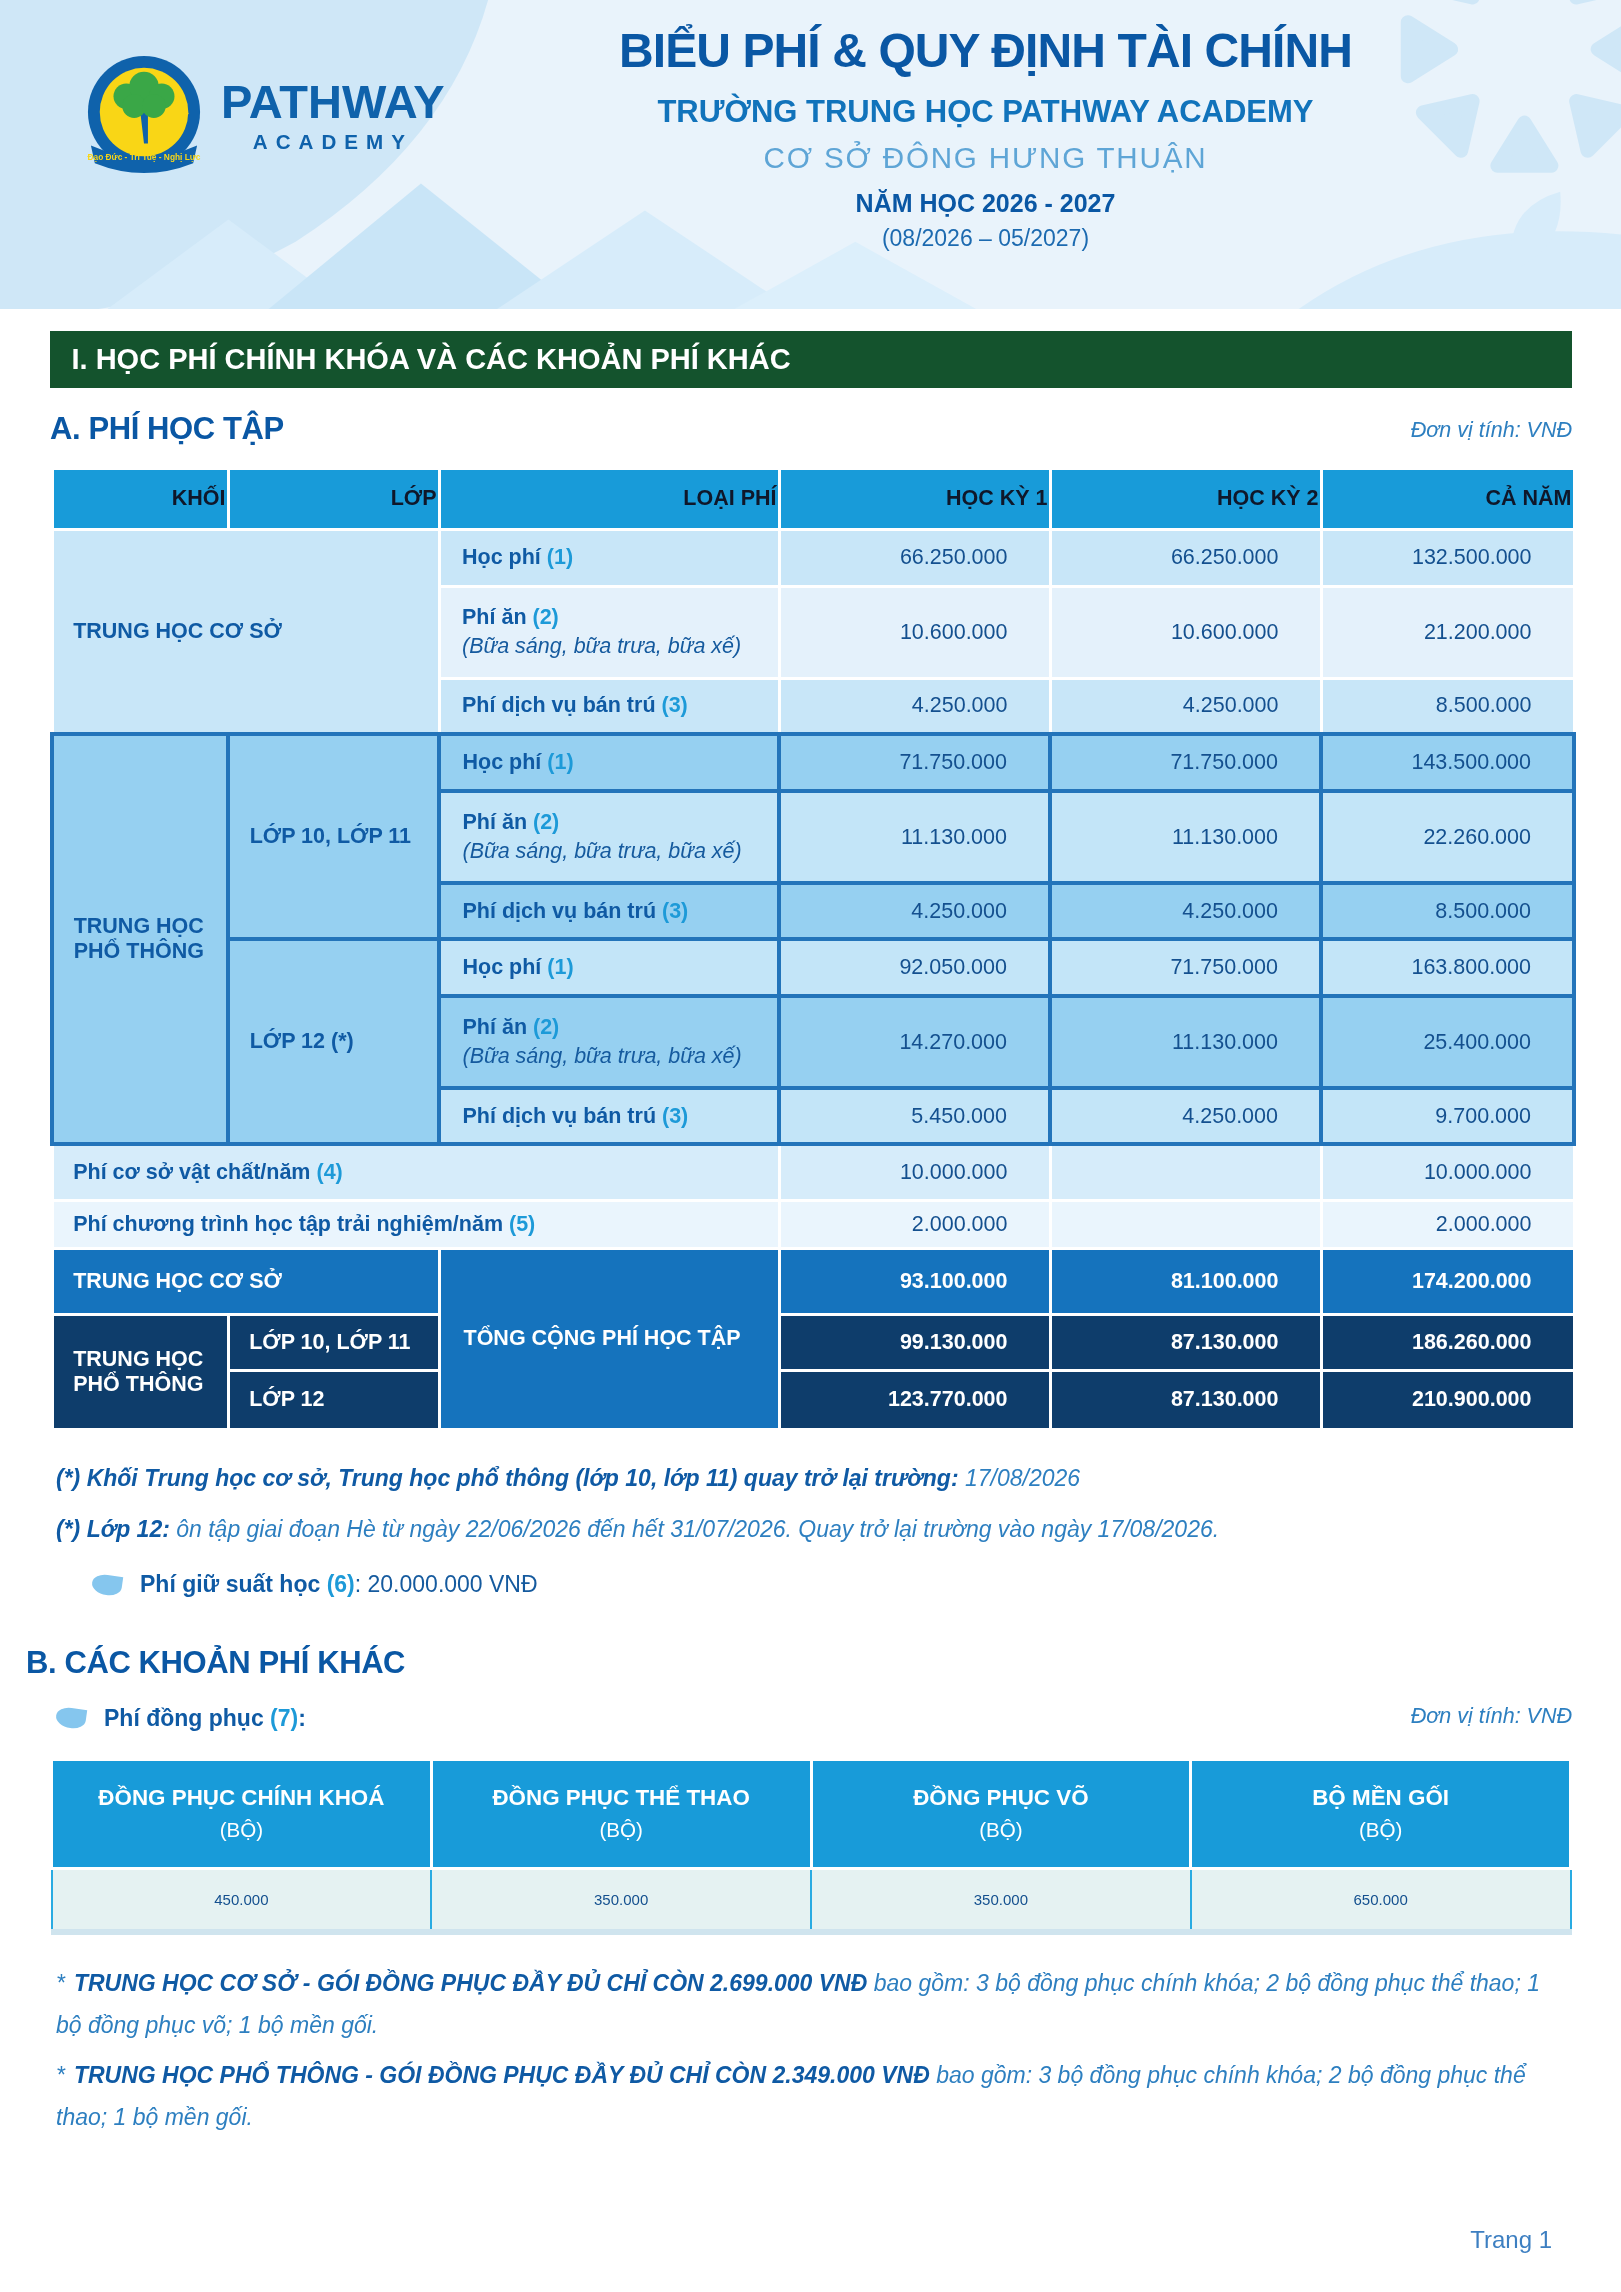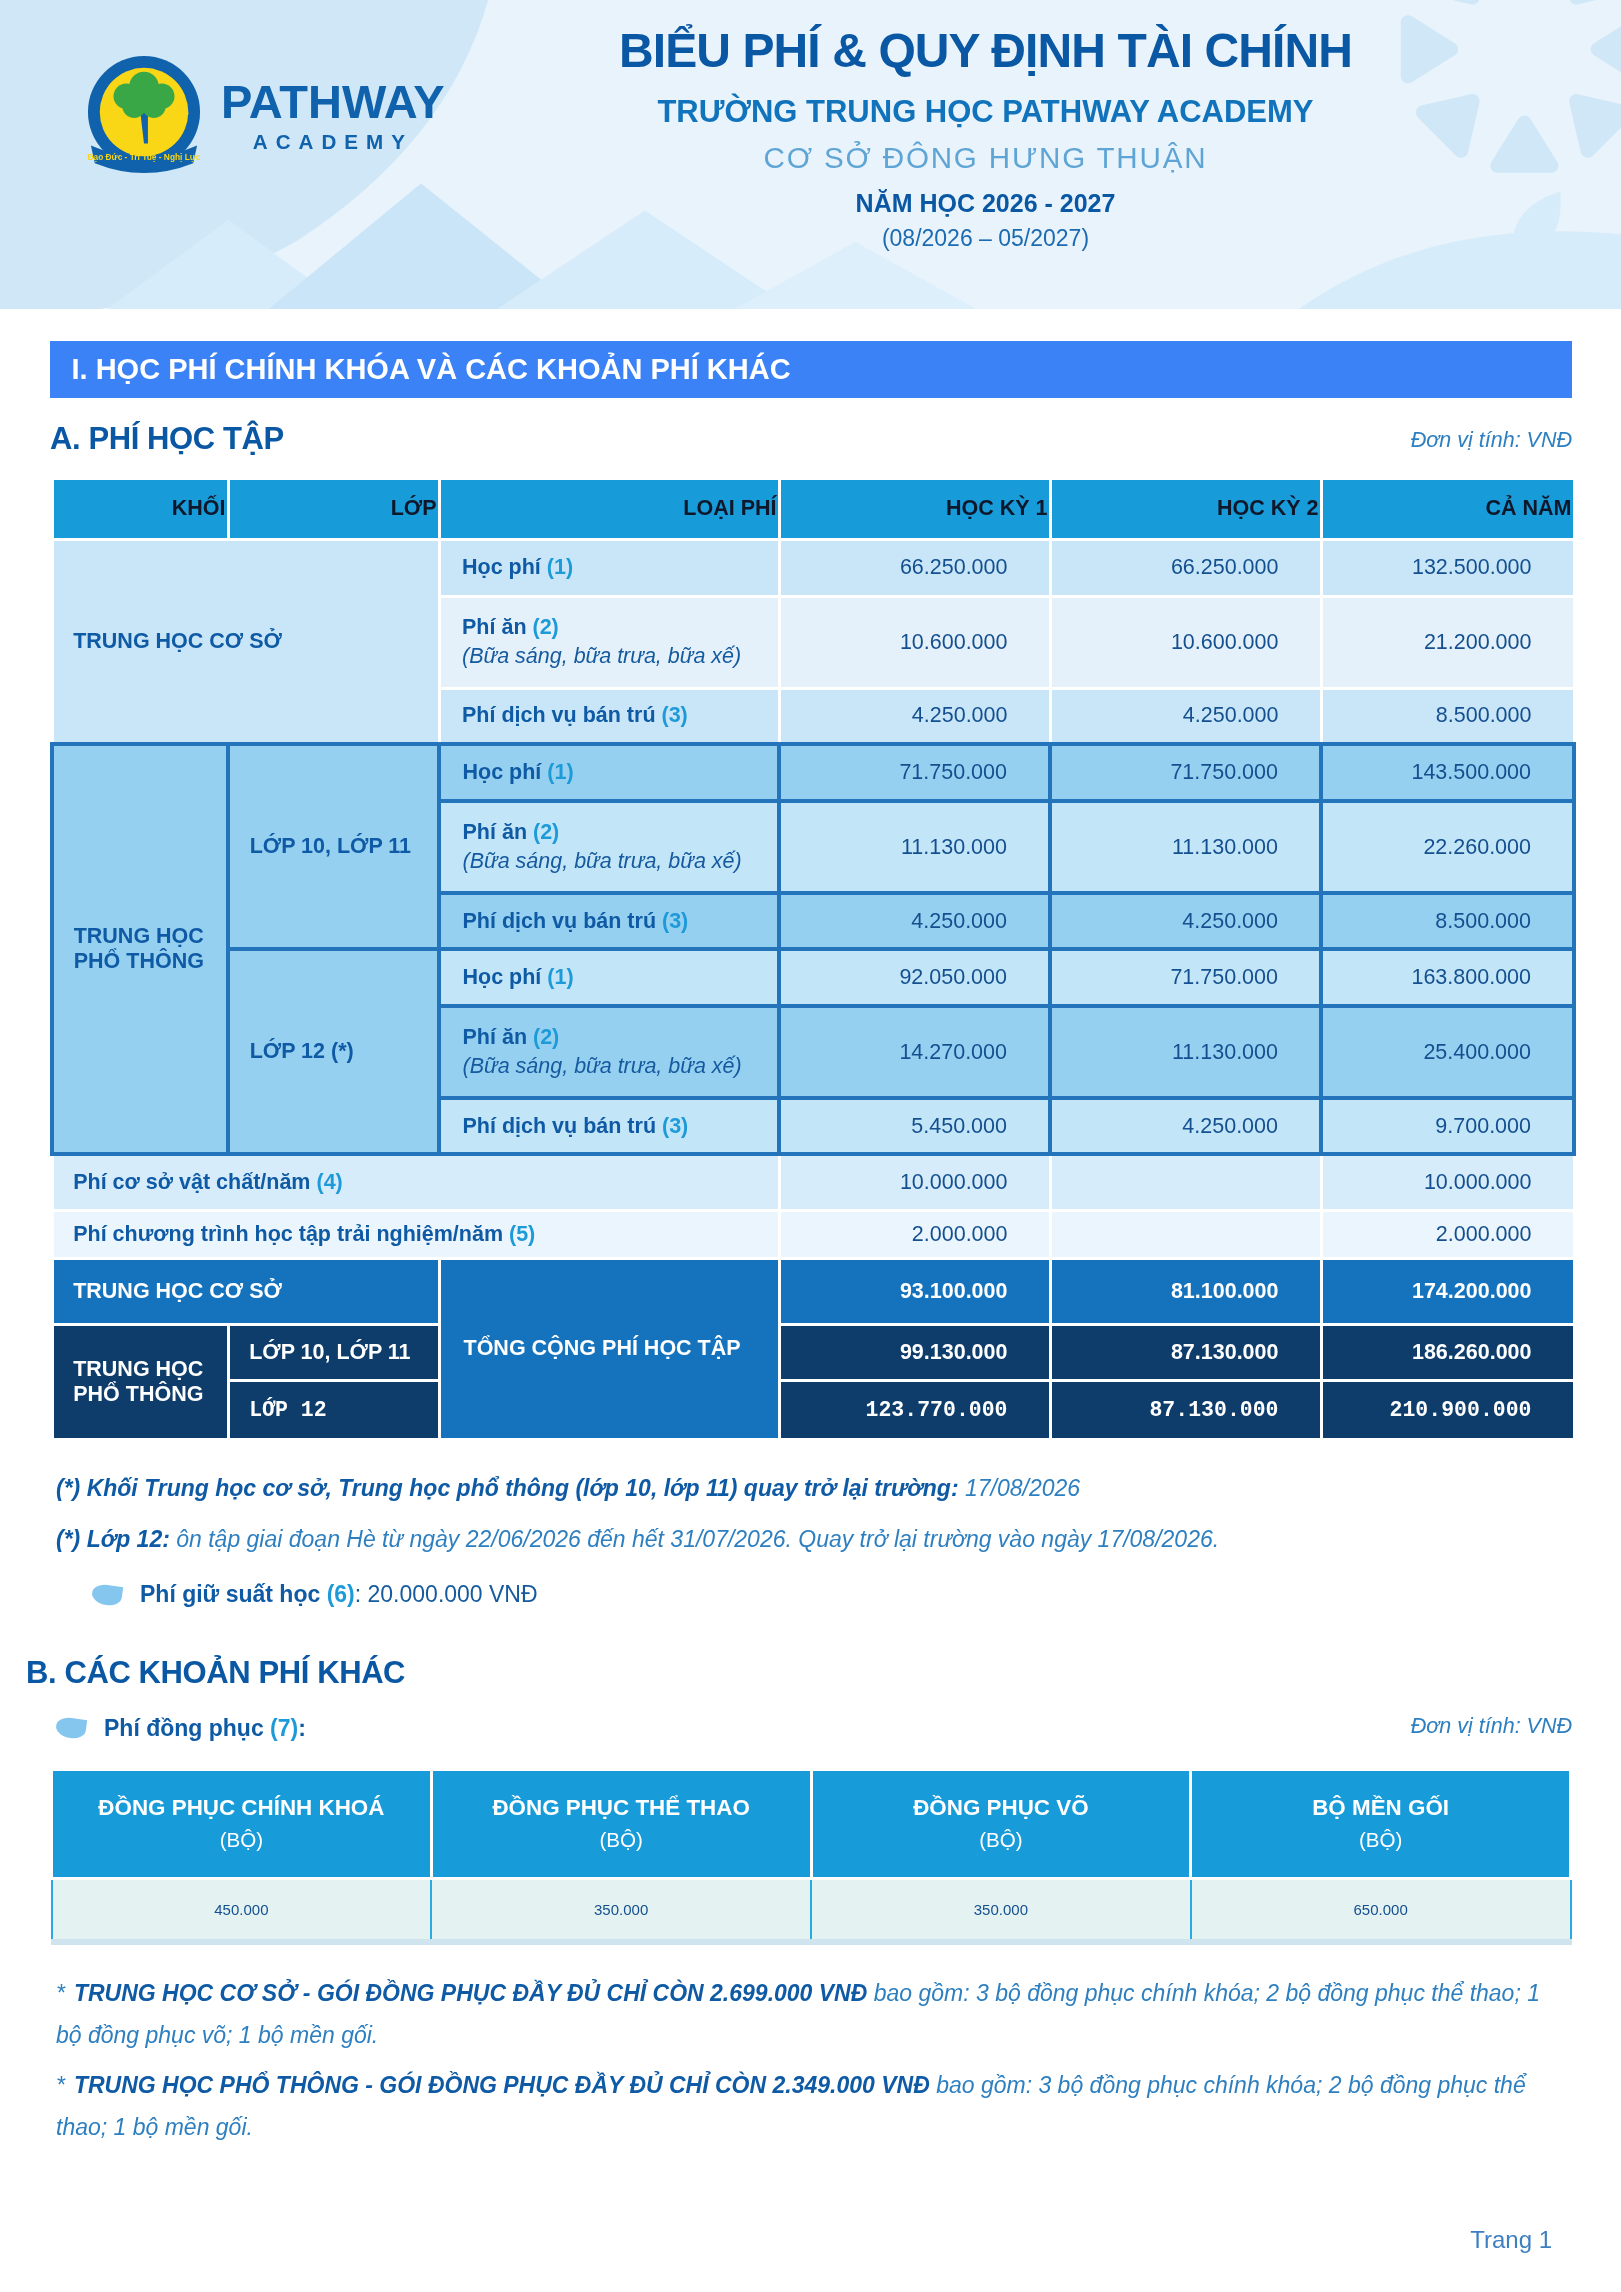--- a/index.html
+++ b/index.html
@@ -14,33 +14,33 @@
   .brand{display:flex;flex-direction:column;align-items:center;}
   .brand-name{font-size:47px;font-weight:bold;color:#0f62ab;letter-spacing:0px;line-height:1;}
   .brand-sub{font-size:20.6px;font-weight:bold;color:#0f62ab;letter-spacing:8px;margin-top:5.4px;}
   .head-text{position:absolute;left:403px;right:54px;top:23px;text-align:center;}
   .doc-title{font-size:48px;font-weight:bold;color:#0a57a4;letter-spacing:-0.9px;margin:0 0 16px 0;}
   .doc-school{font-size:31px;font-weight:bold;color:#1173bb;margin:0 0 10.7px 0;}
   .doc-campus{font-size:29.6px;font-weight:normal;color:#5ea5d6;letter-spacing:1.8px;margin:0 0 14.3px 0;}
   .doc-year{font-size:25px;font-weight:bold;color:#0a57a4;margin:0 0 7.2px 0;}
   .doc-period{font-size:23px;color:#1c6ab0;margin:0;}
   
-  .banner{margin:32px 50px 0 50px;height:57px;background:#3b82f6;color:#ffffff;
+  .banner{margin:22px 50px 0 50px;height:57px;background:#14532d;color:#ffffff;
     font-size:29px;font-weight:bold;display:flex;align-items:center;padding-left:21.5px;box-sizing:border-box;}
   .part-title-row{margin:23px 50px 0 50px;display:flex;align-items:flex-end;justify-content:space-between;}
   .part-title{font-size:31px;font-weight:bold;color:#0a57a4;letter-spacing:-0.4px;}
   .unit-note{font-size:21.5px;font-style:italic;color:#2d7fc0;padding-bottom:3.6px;}
   
   table.feeA{margin:19.7px 50px 0 50px;width:1522px;border-collapse:collapse;table-layout:fixed;}
   table.feeA th{background:#189bd9;color:#0f172a;font-size:21.5px;font-weight:bold;
     height:56px;border:3.6px solid #ffffff;text-align:right;}
   table.feeA td{border:3.6px solid #ffffff;font-size:21.5px;vertical-align:middle;box-sizing:border-box;}
   tr.h-fee{height:57px;} tr.h-meal{height:92px;} tr.h-board{height:56px;}
   tr.h-extra1{height:56px;} tr.h-extra2{height:48px;}
-  tr.h-tot1{height:66px;} tr.h-tot2{height:56px;} tr.h-tot3{height:59px;font-family:Liberation Mono, monospace;}
+  tr.h-tot1{height:66px;} tr.h-tot2{height:56px;} tr.h-tot3{height:59px;}
   td.group{font-weight:bold;color:#0f5aa4;padding-left:19.7px;}
   td.feecell{padding-left:21.5px;}
   .flabel{font-weight:bold;color:#0f5aa4;}
   .fref{font-weight:bold;color:#1d9ad8;}
   .fsub{font-style:italic;color:#155a9e;margin-top:3.6px;}
   td.val{text-align:right;padding-right:41px;color:#14508f;}
   
   .thcs-a{background:#c8e6f8;} .thcs-b{background:#e4f1fb;}
   
   td.tp{border:4.5px solid #2374ba !important;}

